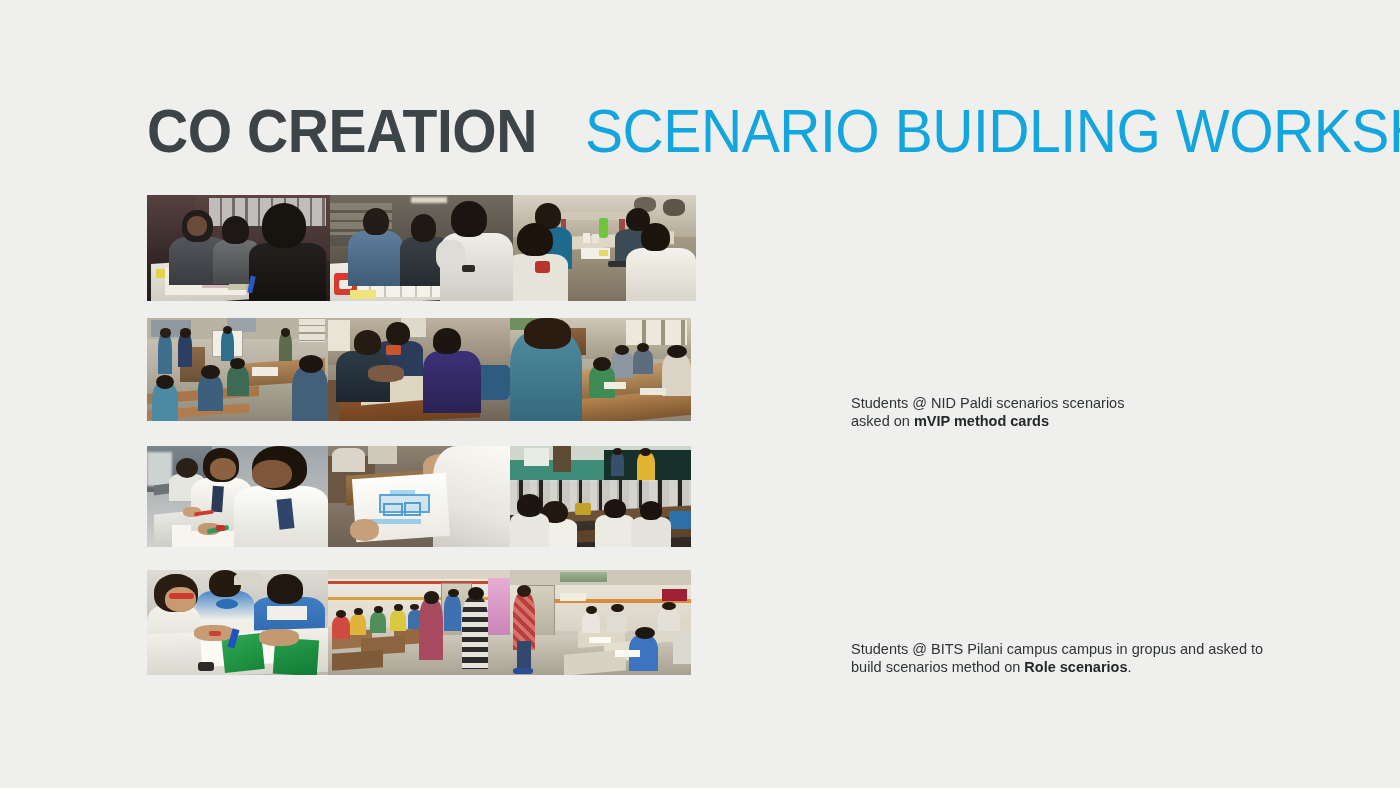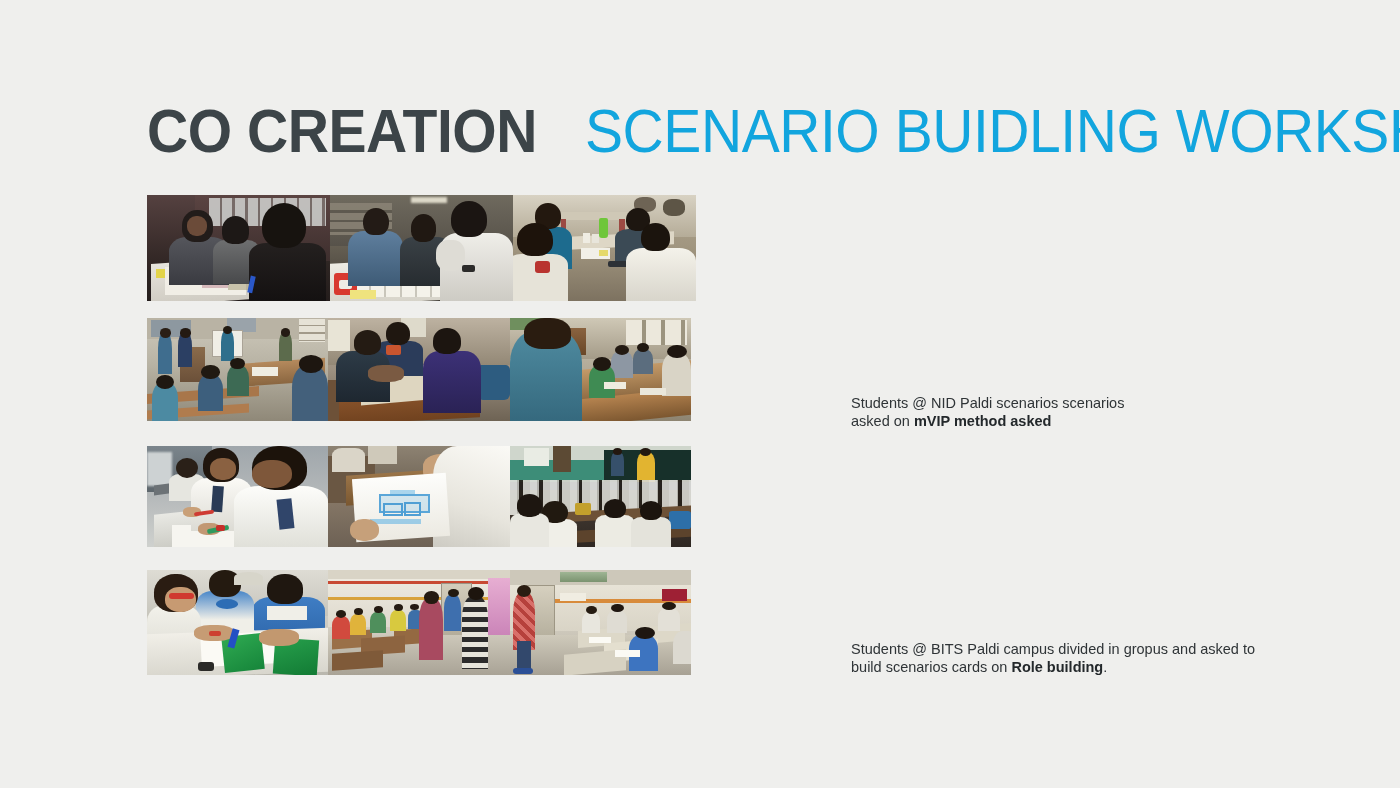--- a/index.html
+++ b/index.html
@@ -477,21 +477,21 @@
             <i class="g2h"></i>
             <i class="g2c"></i>
           <i class="m1b"></i>
             <i class="m1h"></i>
             <i class="m2b"></i>
             <i class="m2h"></i>
         </div>
       </div>
       <div class="caption cap-1">
         <span>Students @ NID Paldi scenarios scenarios</span><br>
-        <span>asked on </span><span class="b">mVIP method asked</span>
+        <span>asked on </span><span class="b">mVIP method cards</span>
       </div>
     </div>
 
     <div class="row row-2">
       <div class="strip">
         <div class="photo r2p1">
           <i class="wallt"></i>
             <i class="win1"></i>
             <i class="win2"></i>
             <i class="win3"></i>
@@ -552,22 +552,22 @@
             <i class="k4h"></i>
           <i class="k1"></i>
             <i class="k1h"></i>
             <i class="pap1"></i>
             <i class="pap2"></i>
           <i class="fg"></i>
             <i class="fgh"></i>
         </div>
       </div>
       <div class="caption cap-2">
-        <span>Students @ BITS Paldi campus divided in gropus and asked to</span><br>
-        <span>build scenarios cards on </span><span class="b">Role building</span><span>.</span>
+        <span>Students @ BITS Pilani campus campus in gropus and asked to</span><br>
+        <span>build scenarios method on </span><span class="b">Role scenarios</span><span>.</span>
       </div>
     </div>
 
     <div class="row row-3">
       <div class="strip">
         <div class="photo r3p1">
           <i class="bgwin"></i>
             <i class="bright"></i>
             <i class="rail"></i>
           <i class="far1b"></i>

